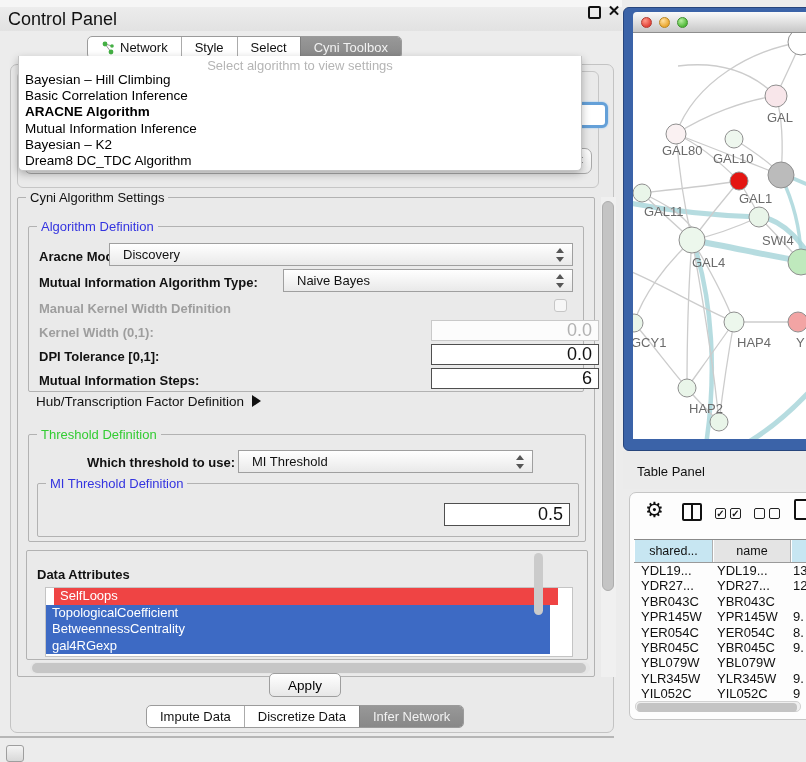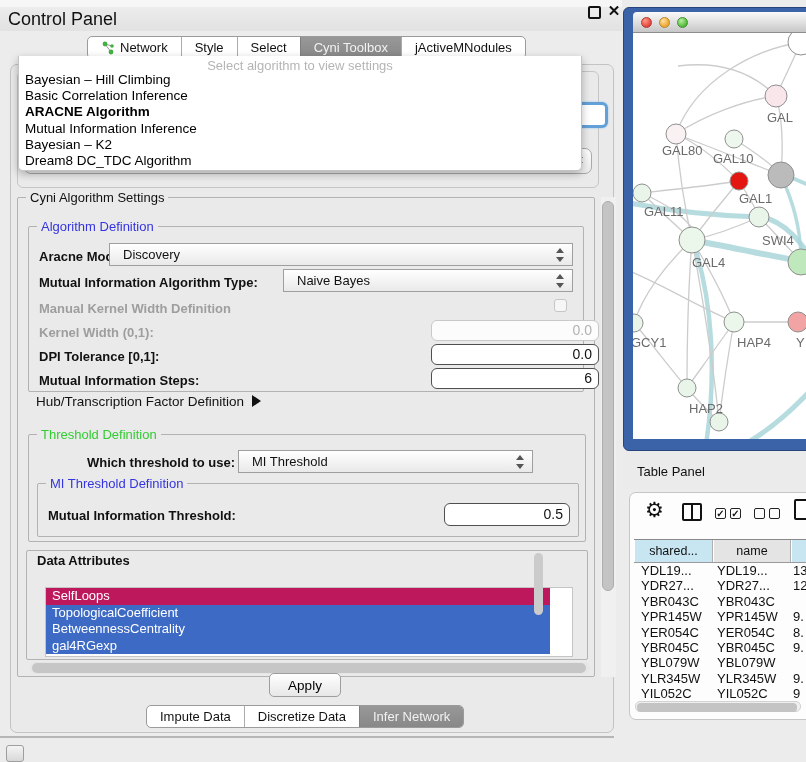--- a/index.html
+++ b/index.html
@@ -59,21 +59,21 @@
   .flabel { position:absolute; font-size:13px; font-weight:bold; white-space:nowrap; }
   .flabel.dis { color:#9e9e9e; }
   .combo { position:absolute; height:23px; background:linear-gradient(#ffffff,#e9e9e9);
     border:1px solid #9f9f9f; border-radius:0; font-size:13px; line-height:21px; }
   .combo .ctext { padding-left:13px; color:#111; }
   .stepper { position:absolute; right:7px; top:4px; width:9px; height:14px; }
   .stepper::before { content:""; position:absolute; left:0; top:0; border-left:4.5px solid transparent;
     border-right:4.5px solid transparent; border-bottom:5px solid #555; }
   .stepper::after { content:""; position:absolute; left:0; bottom:0; border-left:4.5px solid transparent;
     border-right:4.5px solid transparent; border-top:5px solid #555; }
-  .tfield { position:absolute; height:21px; background:#fff; font-size:14px; line-height:19px;border-radius:6px; }
+  .tfield { position:absolute; height:21px; background:#fff; font-size:18px; line-height:19px; }
   .tfield .tval { position:absolute; right:6px; }
   .tfield.en { border:1.5px solid #4f4f4f; }
   .tfield.dis { border:1px solid #c9c9c9; background:#fcfcfc; }
   .tfield.dis .tval { color:#b2b2b2; }
   .mac-checkbox { position:absolute; width:13px; height:13px; border:1px solid #c6c6c6;
     border-radius:3px; background:#f6f6f6; }
 
   #hub-row { position:absolute; left:18px; top:196px; font-size:13.5px; }
   .tri-right { display:inline-block; width:0; height:0; border-top:6px solid transparent;
     border-bottom:6px solid transparent; border-left:9px solid #111; margin-left:8px; vertical-align:-1px; }
@@ -175,23 +175,20 @@
       </span>
       <span class="seg">
         <span>Style</span>
       </span>
       <span class="seg">
         <span>Select</span>
       </span>
       <span class="seg sel">
         <span>Cyni Toolbox</span>
       </span>
-      <span class="seg">
-        <span>jActiveMNodules</span>
-      </span>
     </div>
 
   <div id="outer-panel">
 
     <div id="top-container">
       <div id="blue-combo-fragment"></div>
       <div id="bg-table-combo">
         <span>galFiltered.sif default node</span>
         <span class="stepper"></span>
       </div>
@@ -242,31 +239,30 @@
         <span class="legend green">Threshold Definition</span>
 
         <span class="flabel" style="left:58px; top:20px;">Which threshold to use:</span>
         <div class="combo" style="left:209px; top:15px; width:295px;">
           <span class="ctext">MI Threshold</span>
           <span class="stepper"></span>
         </div>
 
         <div id="mi-group" class="group">
           <span class="legend blue">MI Threshold Definition</span>
-          <span class="flabel" style="left:10px; top:24px;">Mutual Information Threshold:</span>
           <div class="tfield en" style="left:406px; top:19px; width:126px; height:23px; line-height:21px;">
             <span class="tval">0.5</span>
           </div>
         </div>
       </div>
 
       <div id="sources-group" class="group">
-        <span class="flabel" style="left:10px; top:2px;">Data Attributes</span>
+        <span class="flabel" style="left:10px; top:16px;">Data Attributes</span>
         <div id="attr-list">
-            <div class="attr-item" style="background: #be185d;">SelfLoops</div>
+            <div class="attr-item" style="background: #ef4444; margin-left: 8px;">SelfLoops</div>
             <div class="attr-item" style="background: rgb(61, 106, 196);">TopologicalCoefficient</div>
             <div class="attr-item" style="background: rgb(61, 106, 196);">BetweennessCentrality</div>
             <div class="attr-item" style="background: rgb(61, 106, 196);">gal4RGexp</div>
           </div>
         <div id="attr-scroll"></div>
       </div>
 
       <div id="cg-hscroll">
           <div class="thumb"></div>
         </div>

